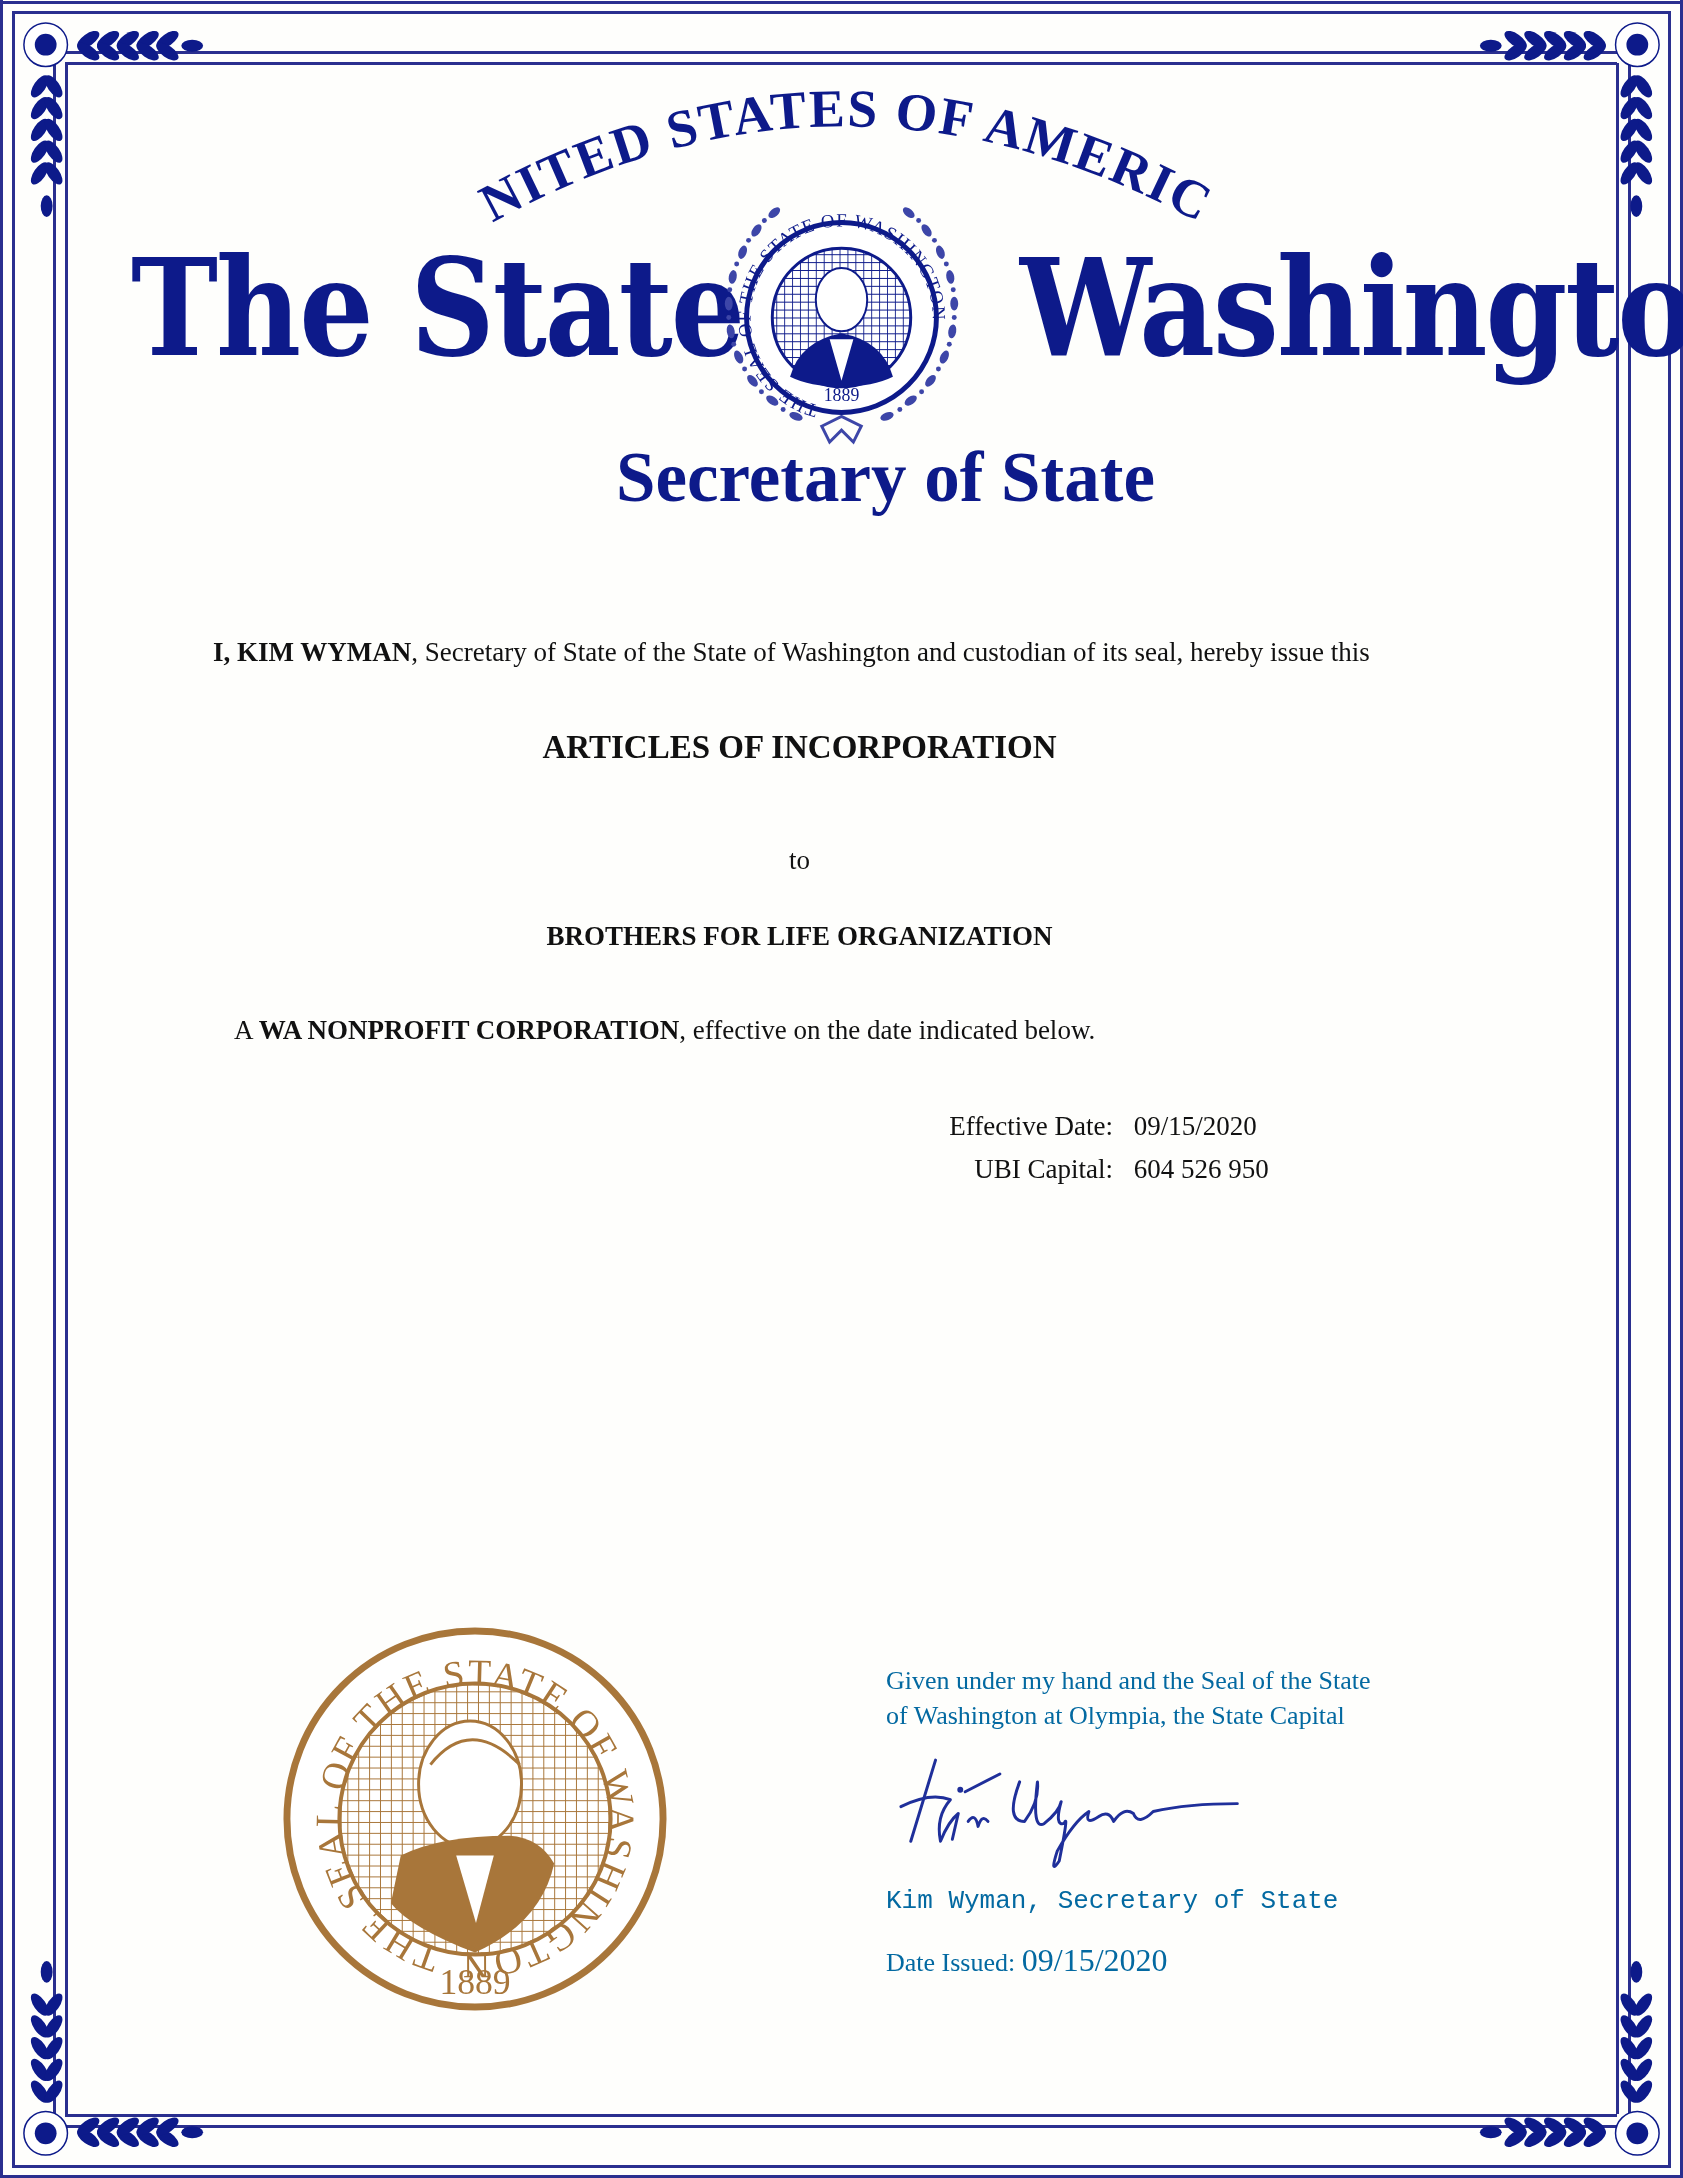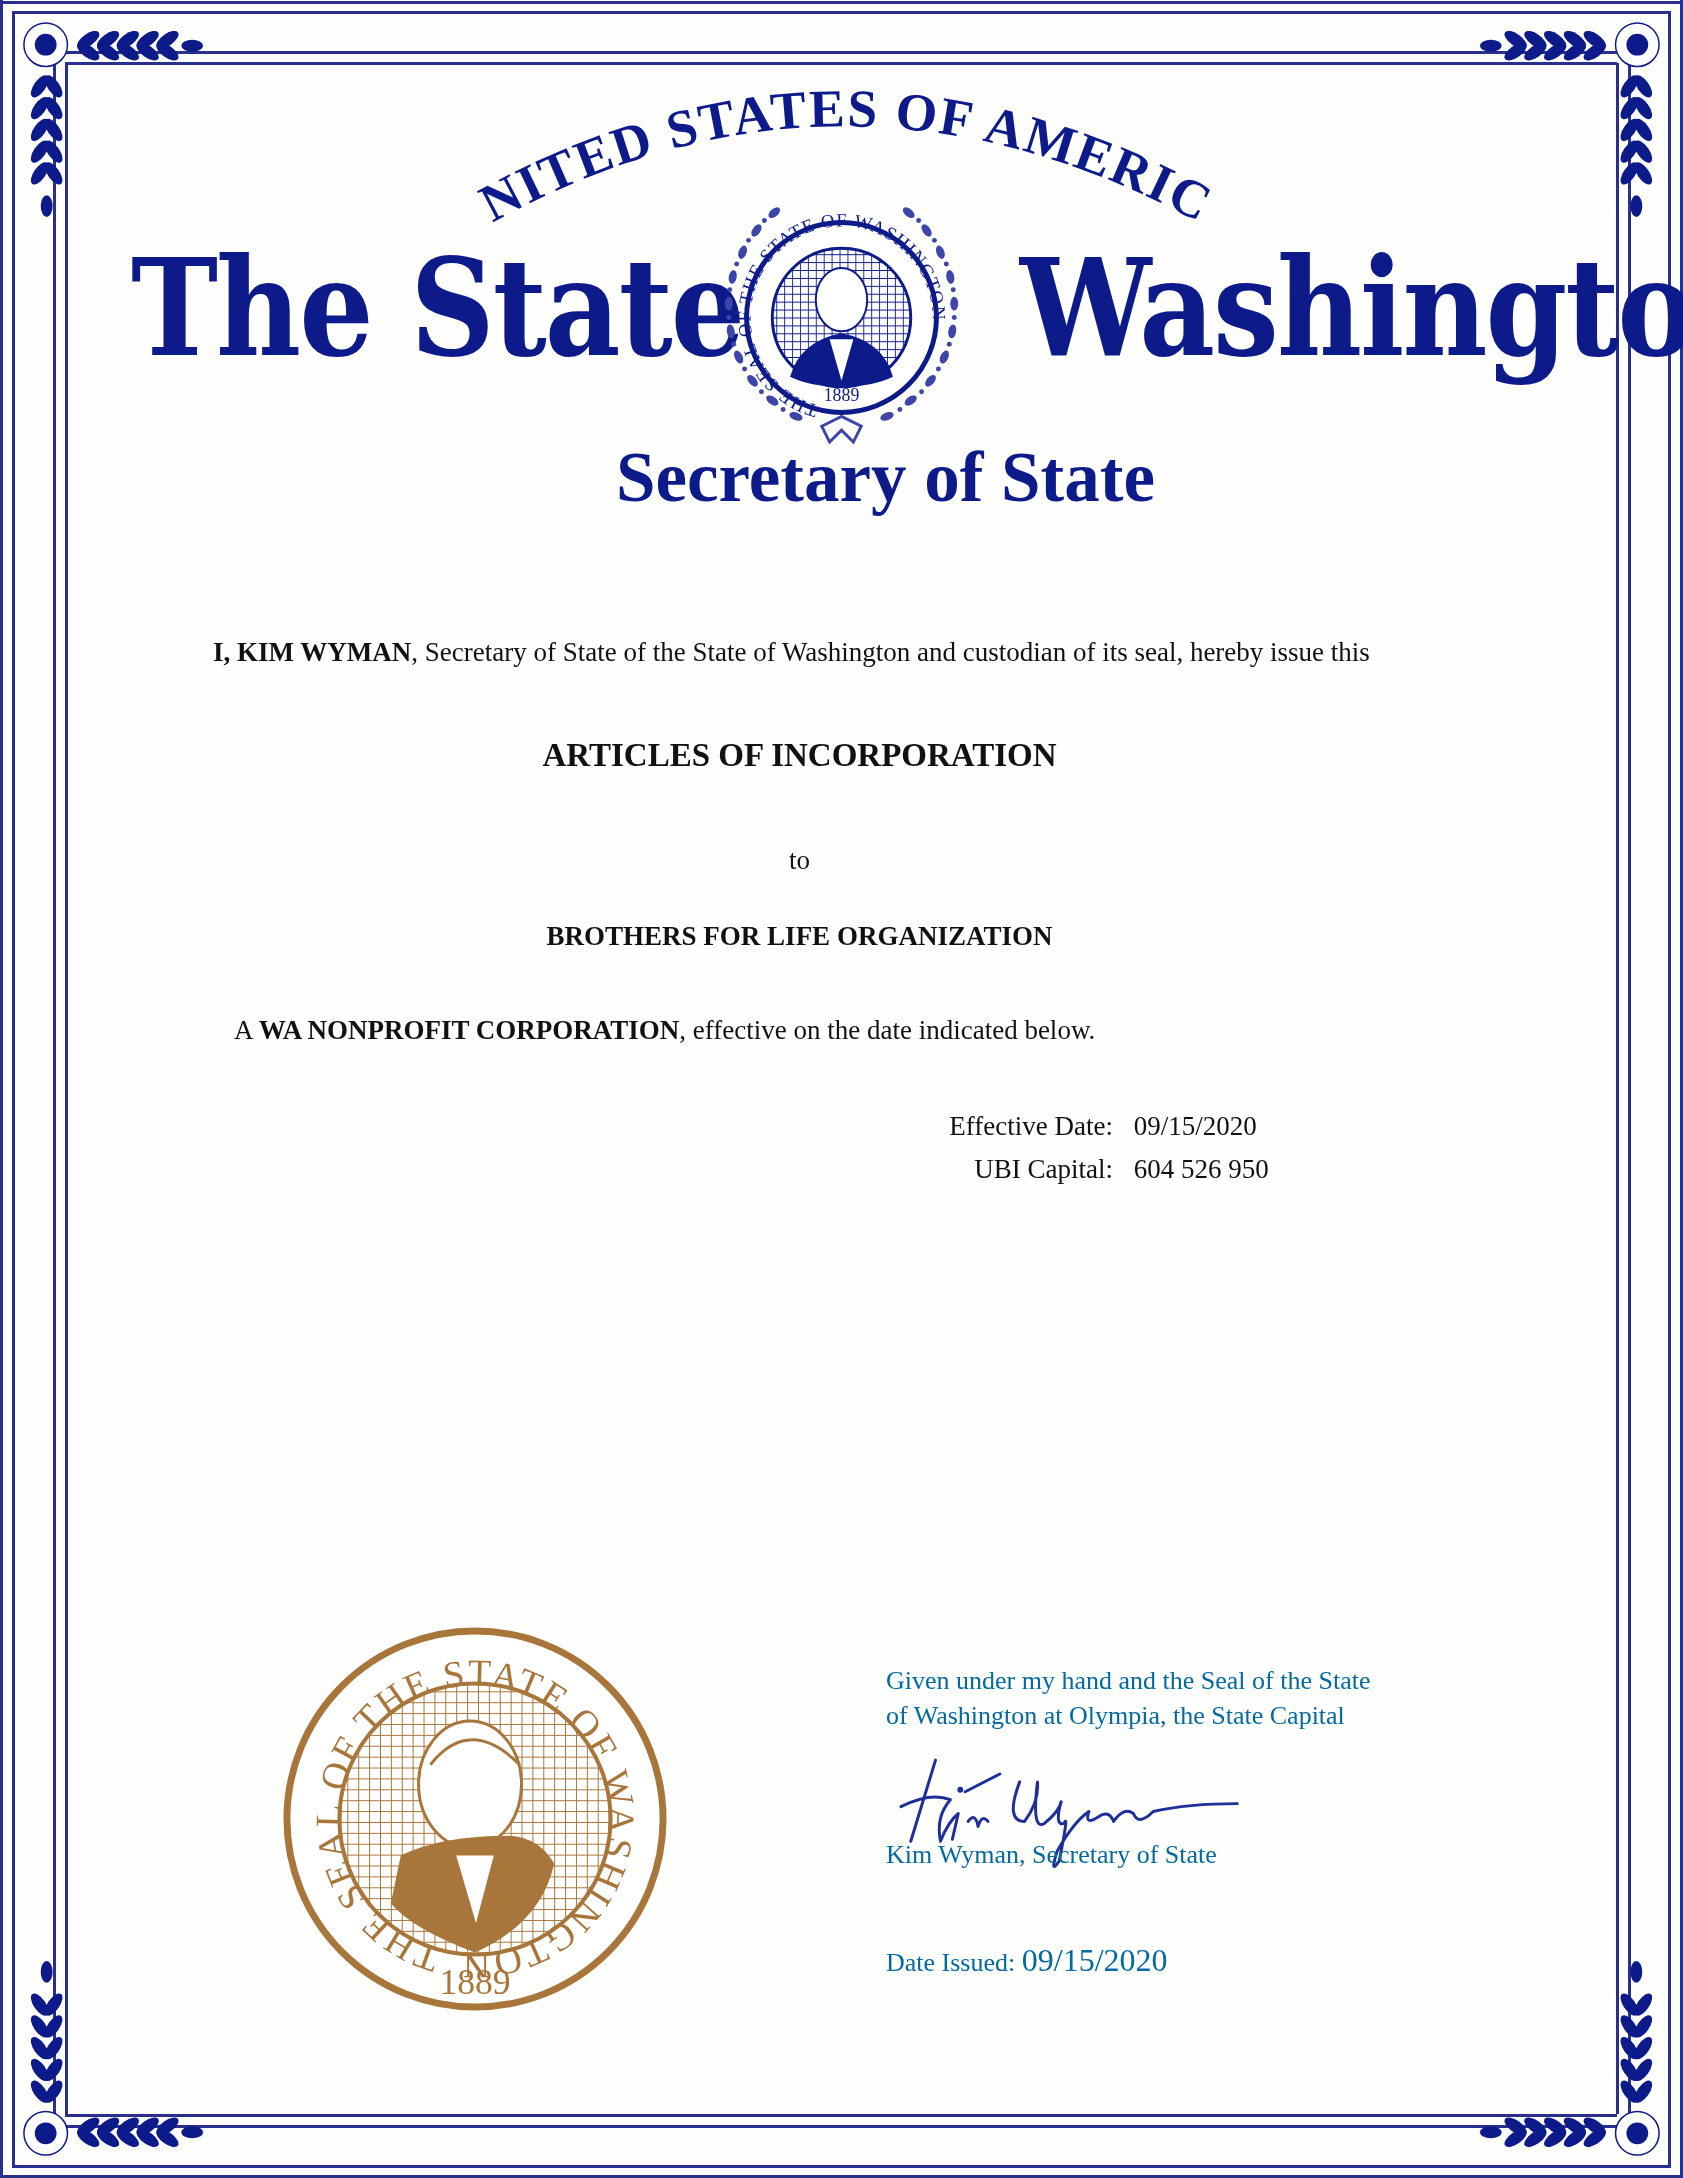--- a/index.html
+++ b/index.html
@@ -227,21 +227,21 @@
 </svg>
 
 <div class="abs sos center" style="top:442px;width:1683px;padding-left:44px;">
   <span>Secretary of State</span>
 </div>
 
 <div class="abs body-text" style="left:213px;top:639px;">
   <b>I, KIM WYMAN</b><span>, Secretary of State of the State of Washington and custodian of its seal, hereby issue this</span>
 </div>
 
-<div class="abs body-text center" style="top:731px;font-size:33px;font-weight:bold;margin-top:8px;">
+<div class="abs body-text center" style="top:731px;font-size:33px;font-weight:bold;">
   <span>ARTICLES OF INCORPORATION</span>
 </div>
 
 <div class="abs body-text center" style="top:830px;margin-top:17px;">
   <span>to</span>
 </div>
 
 <div class="abs body-text center" style="top:923px;font-weight:bold;">
   <span>BROTHERS FOR LIFE ORGANIZATION</span>
 </div>
@@ -291,21 +291,21 @@
   <g fill="none" stroke="#1f2f9a" stroke-width="3" stroke-linecap="round" stroke-linejoin="round">
     <path d="M45 8 L20 90"></path>
     <path d="M10 55 Q40 40 60 48 Q45 65 50 90 Q58 70 68 62 L62 88"></path>
     <path d="M75 40 L110 22"></path>
     <circle cx="70" cy="38" r="1.5" fill="#1f2f9a"></circle>
     <path d="M78 70 Q85 60 88 75 Q92 62 98 70"></path>
     <path d="M130 30 Q115 70 135 70 Q150 50 148 30 Q142 80 155 72 Q170 60 172 50 Q165 75 175 72 Q180 60 170 110 Q160 125 168 100 Q185 70 200 60 Q195 75 210 65 Q220 58 225 70 Q235 55 245 62 Q250 75 265 60 Q300 52 350 52"></path>
   </g>
 </svg>
 
-<div class="abs sig-text" style="left:886px;top:1842px;">
+<div class="abs sig-text" style="left:886px;top:1888px;font-family:Liberation Mono, monospace;">
   <span>Kim Wyman, Secretary of State</span>
 </div>
 
 <div class="abs sig-text" style="left:886px;top:1944px;">
   <span>Date Issued:</span>
   <span style="font-size:32px;">09/15/2020</span>
 </div>
 
 
 </body></html>

